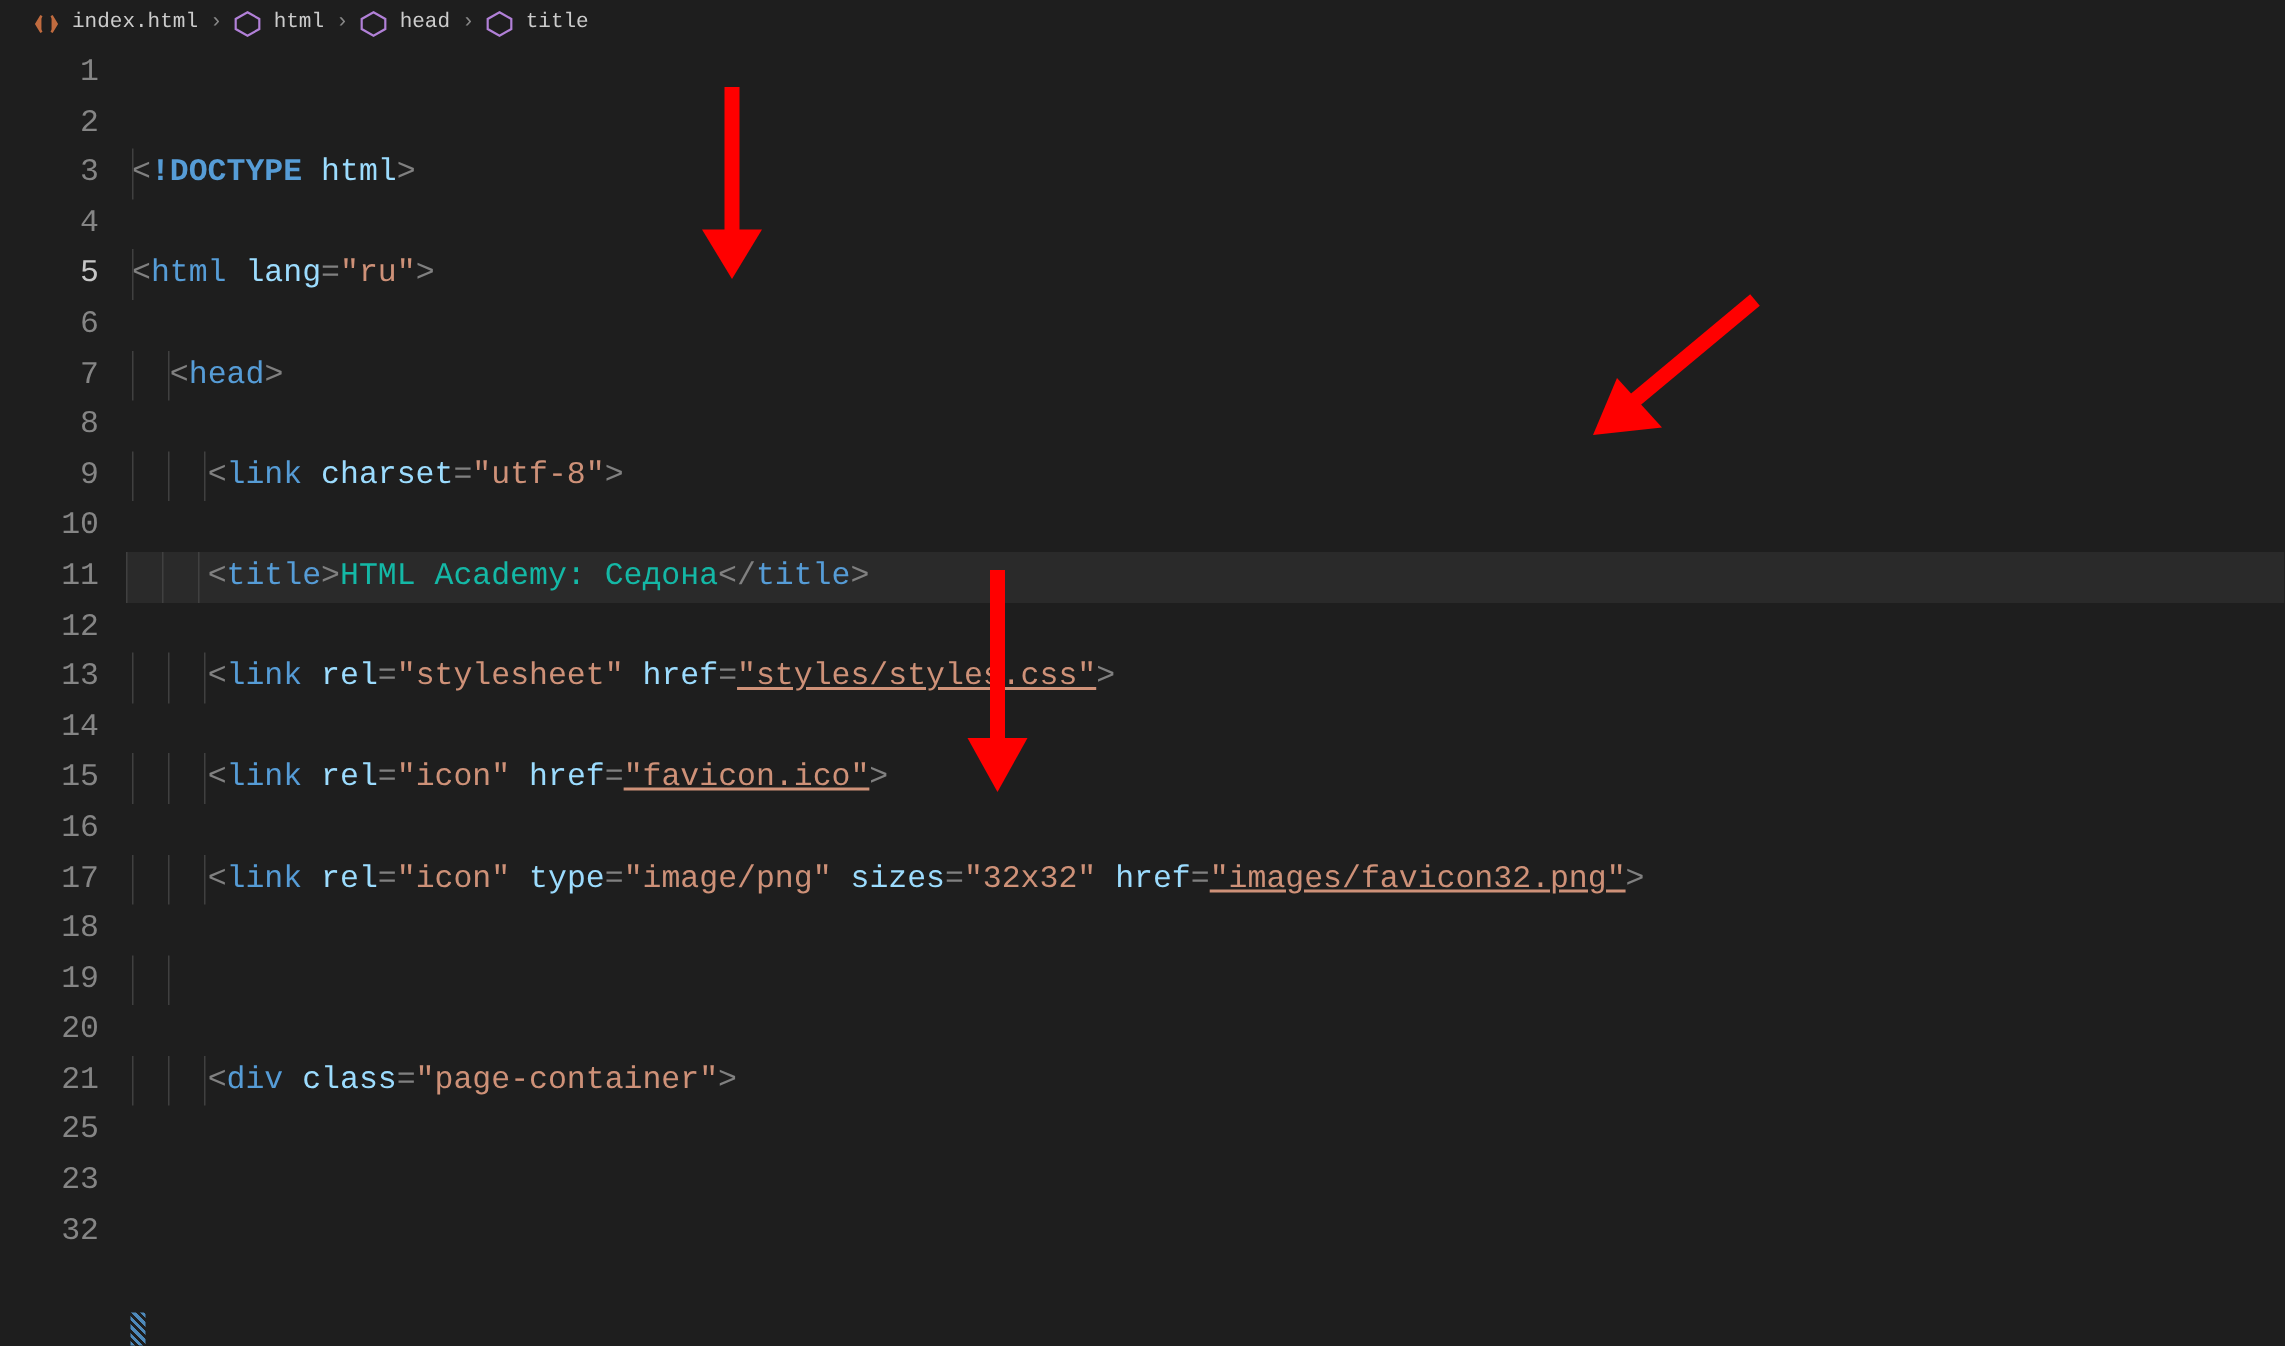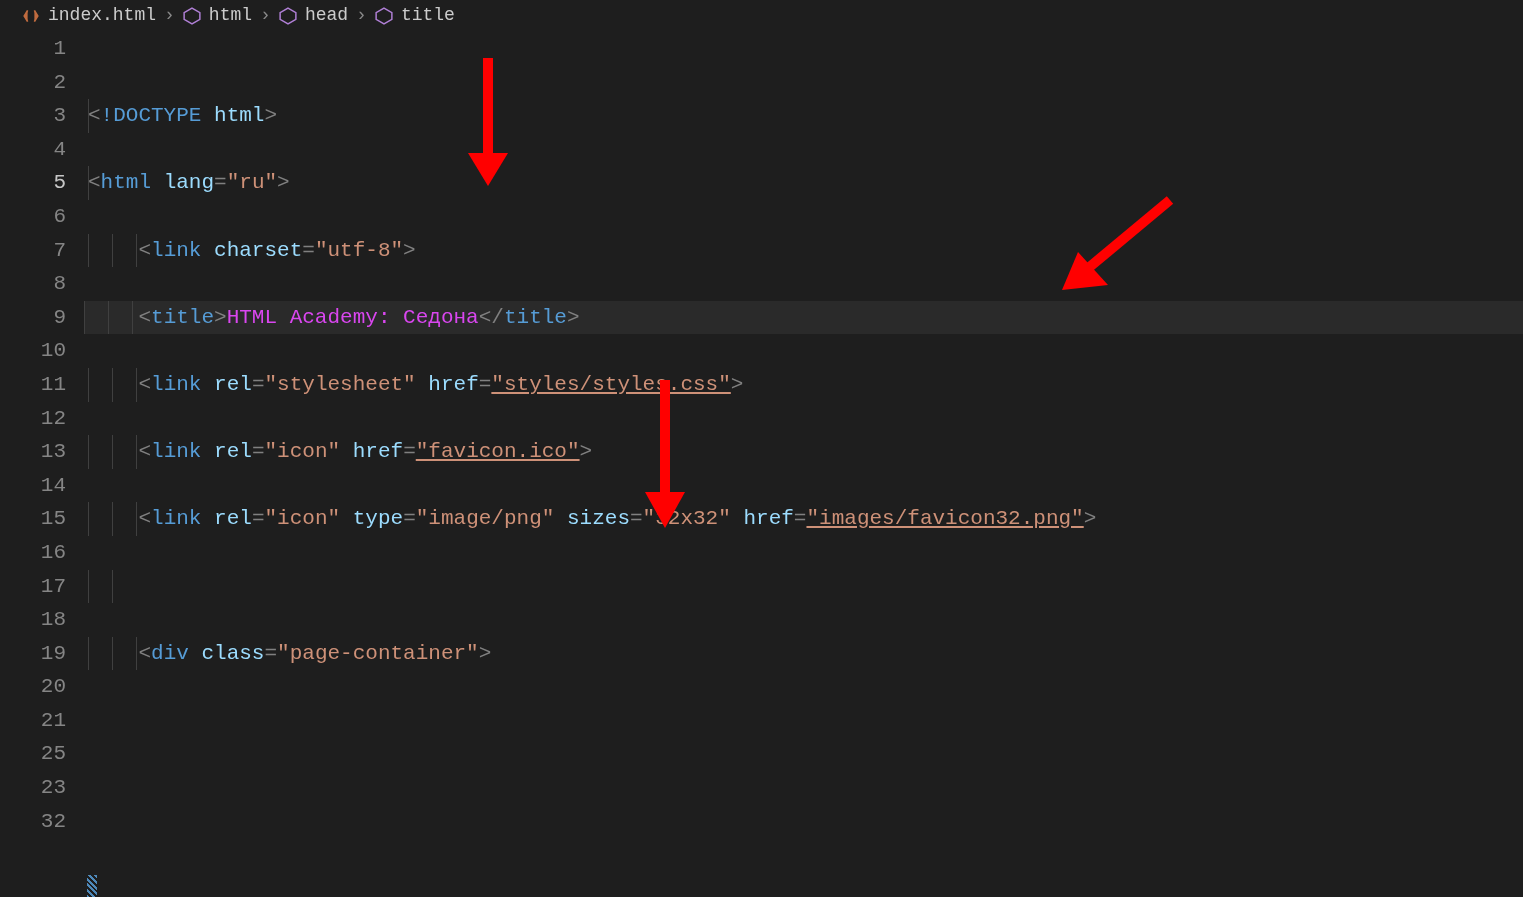--- a/index.html
+++ b/index.html
@@ -1,41 +1,41 @@
 <!DOCTYPE html>
 <html><head>
 <meta charset="utf-8">
 <style>
   html,body{margin:0;padding:0;background:#1e1e1e;color:#d4d4d4;
     font-family:Consolas,"Courier New",monospace;font-size:21px;
     line-height:33.6px;width:1523px;height:897px;overflow:hidden;}
   .breadcrumb{display:flex;align-items:center;height:32px;padding-left:22px;
-    font-size:18px;color:#cccccc;gap:8px;}
+    font-size:14px;color:#cccccc;gap:8px;}
   .bc-icon{width:18px;height:18px;display:inline-flex;align-items:center;
     justify-content:center;}
   .bc-icon svg{width:18px;height:18px;}
   .bc-sep{color:#888;}
   .editor{position:relative;display:flex;}
   .gutter{width:88px;text-align:right;padding-right:22px;box-sizing:border-box;
     color:#858585;user-select:none;}
   .gutter .ln{height:33.6px;}
   .gutter .ln.active{color:#c6c6c6;}
   .code{position:relative;flex:1;white-space:pre;}
   .line{height:33.6px;position:relative;}
   .line.active{background:#2a2a2a;margin-left:-4px;padding-left:4px;}
   
   .ig{position:absolute;top:0;bottom:0;border-left:1px solid #404040;}
   
   .pun{color:#808080;}           
-  .doctype{color:#569cd6;}       
+  .doctype{color:#569cd6;font-weight:bold;}       
   .tag{color:#569cd6;}           
   .attr{color:#9cdcfe;}          
   .str{color:#ce9178;}           
   .str.link{text-decoration:underline;text-decoration-color:#ce9178;}
-  .txt{color:#d946ef;}
+  .txt{color:#14b8a6;}
   
   .arrow{position:absolute;pointer-events:none;}
   .arrow svg{overflow:visible;}
   .tail-shadow{position:absolute;left:87px;bottom:0;width:10px;height:22px;
     background:repeating-linear-gradient(45deg,#569cd6 0,#569cd6 2px,transparent 2px,transparent 4px);
     opacity:.85;}
 </style>
 </head>
 <body>
 
@@ -93,20 +93,21 @@
       <div class="ln">20</div>
       <div class="ln">21</div>
       <div class="ln">25</div>
       <div class="ln">23</div>
       <div class="ln">32</div>
     </div>
   <div class="code" id="code">
 
 <div class="line"><span class="ig" style="left:0"></span><span class="pun">&lt;</span><span class="doctype">!DOCTYPE</span> <span class="attr">html</span><span class="pun">&gt;</span></div>
 <div class="line"><span class="ig" style="left:0"></span><span class="pun">&lt;</span><span class="tag">html</span> <span class="attr">lang</span><span class="pun">=</span><span class="str">"ru"</span><span class="pun">&gt;</span></div>
+<div class="line"><span class="ig" style="left:0"></span><span class="ig" style="left:24px"></span>  <span class="pun">&lt;</span><span class="tag">head</span><span class="pun">&gt;</span></div>
 <div class="line"><span class="ig" style="left:0"></span><span class="ig" style="left:24px"></span><span class="ig" style="left:48px"></span>    <span class="pun">&lt;</span><span class="tag">link</span> <span class="attr">charset</span><span class="pun">=</span><span class="str">"utf-8"</span><span class="pun">&gt;</span></div>
 <div class="line active"><span class="ig" style="left:0"></span><span class="ig" style="left:24px"></span><span class="ig" style="left:48px"></span>    <span class="pun">&lt;</span><span class="tag">title</span><span class="pun">&gt;</span><span class="txt">HTML Academy: Седона</span><span class="pun">&lt;/</span><span class="tag">title</span><span class="pun">&gt;</span></div>
 <div class="line"><span class="ig" style="left:0"></span><span class="ig" style="left:24px"></span><span class="ig" style="left:48px"></span>    <span class="pun">&lt;</span><span class="tag">link</span> <span class="attr">rel</span><span class="pun">=</span><span class="str">"stylesheet"</span> <span class="attr">href</span><span class="pun">=</span><span class="str link">"styles/styles.css"</span><span class="pun">&gt;</span></div>
 <div class="line"><span class="ig" style="left:0"></span><span class="ig" style="left:24px"></span><span class="ig" style="left:48px"></span>    <span class="pun">&lt;</span><span class="tag">link</span> <span class="attr">rel</span><span class="pun">=</span><span class="str">"icon"</span> <span class="attr">href</span><span class="pun">=</span><span class="str link">"favicon.ico"</span><span class="pun">&gt;</span></div>
 <div class="line"><span class="ig" style="left:0"></span><span class="ig" style="left:24px"></span><span class="ig" style="left:48px"></span>    <span class="pun">&lt;</span><span class="tag">link</span> <span class="attr">rel</span><span class="pun">=</span><span class="str">"icon"</span> <span class="attr">type</span><span class="pun">=</span><span class="str">"image/png"</span> <span class="attr">sizes</span><span class="pun">=</span><span class="str">"32x32"</span> <span class="attr">href</span><span class="pun">=</span><span class="str link">"images/favicon32.png"</span><span class="pun">&gt;</span></div>
 <div class="line"><span class="ig" style="left:0"></span><span class="ig" style="left:24px"></span></div>
 <div class="line"><span class="ig" style="left:0"></span><span class="ig" style="left:24px"></span><span class="ig" style="left:48px"></span>    <span class="pun">&lt;</span><span class="tag">div</span> <span class="attr">class</span><span class="pun">=</span><span class="str">"page-container"</span><span class="pun">&gt;</span></div>
 
 
 

